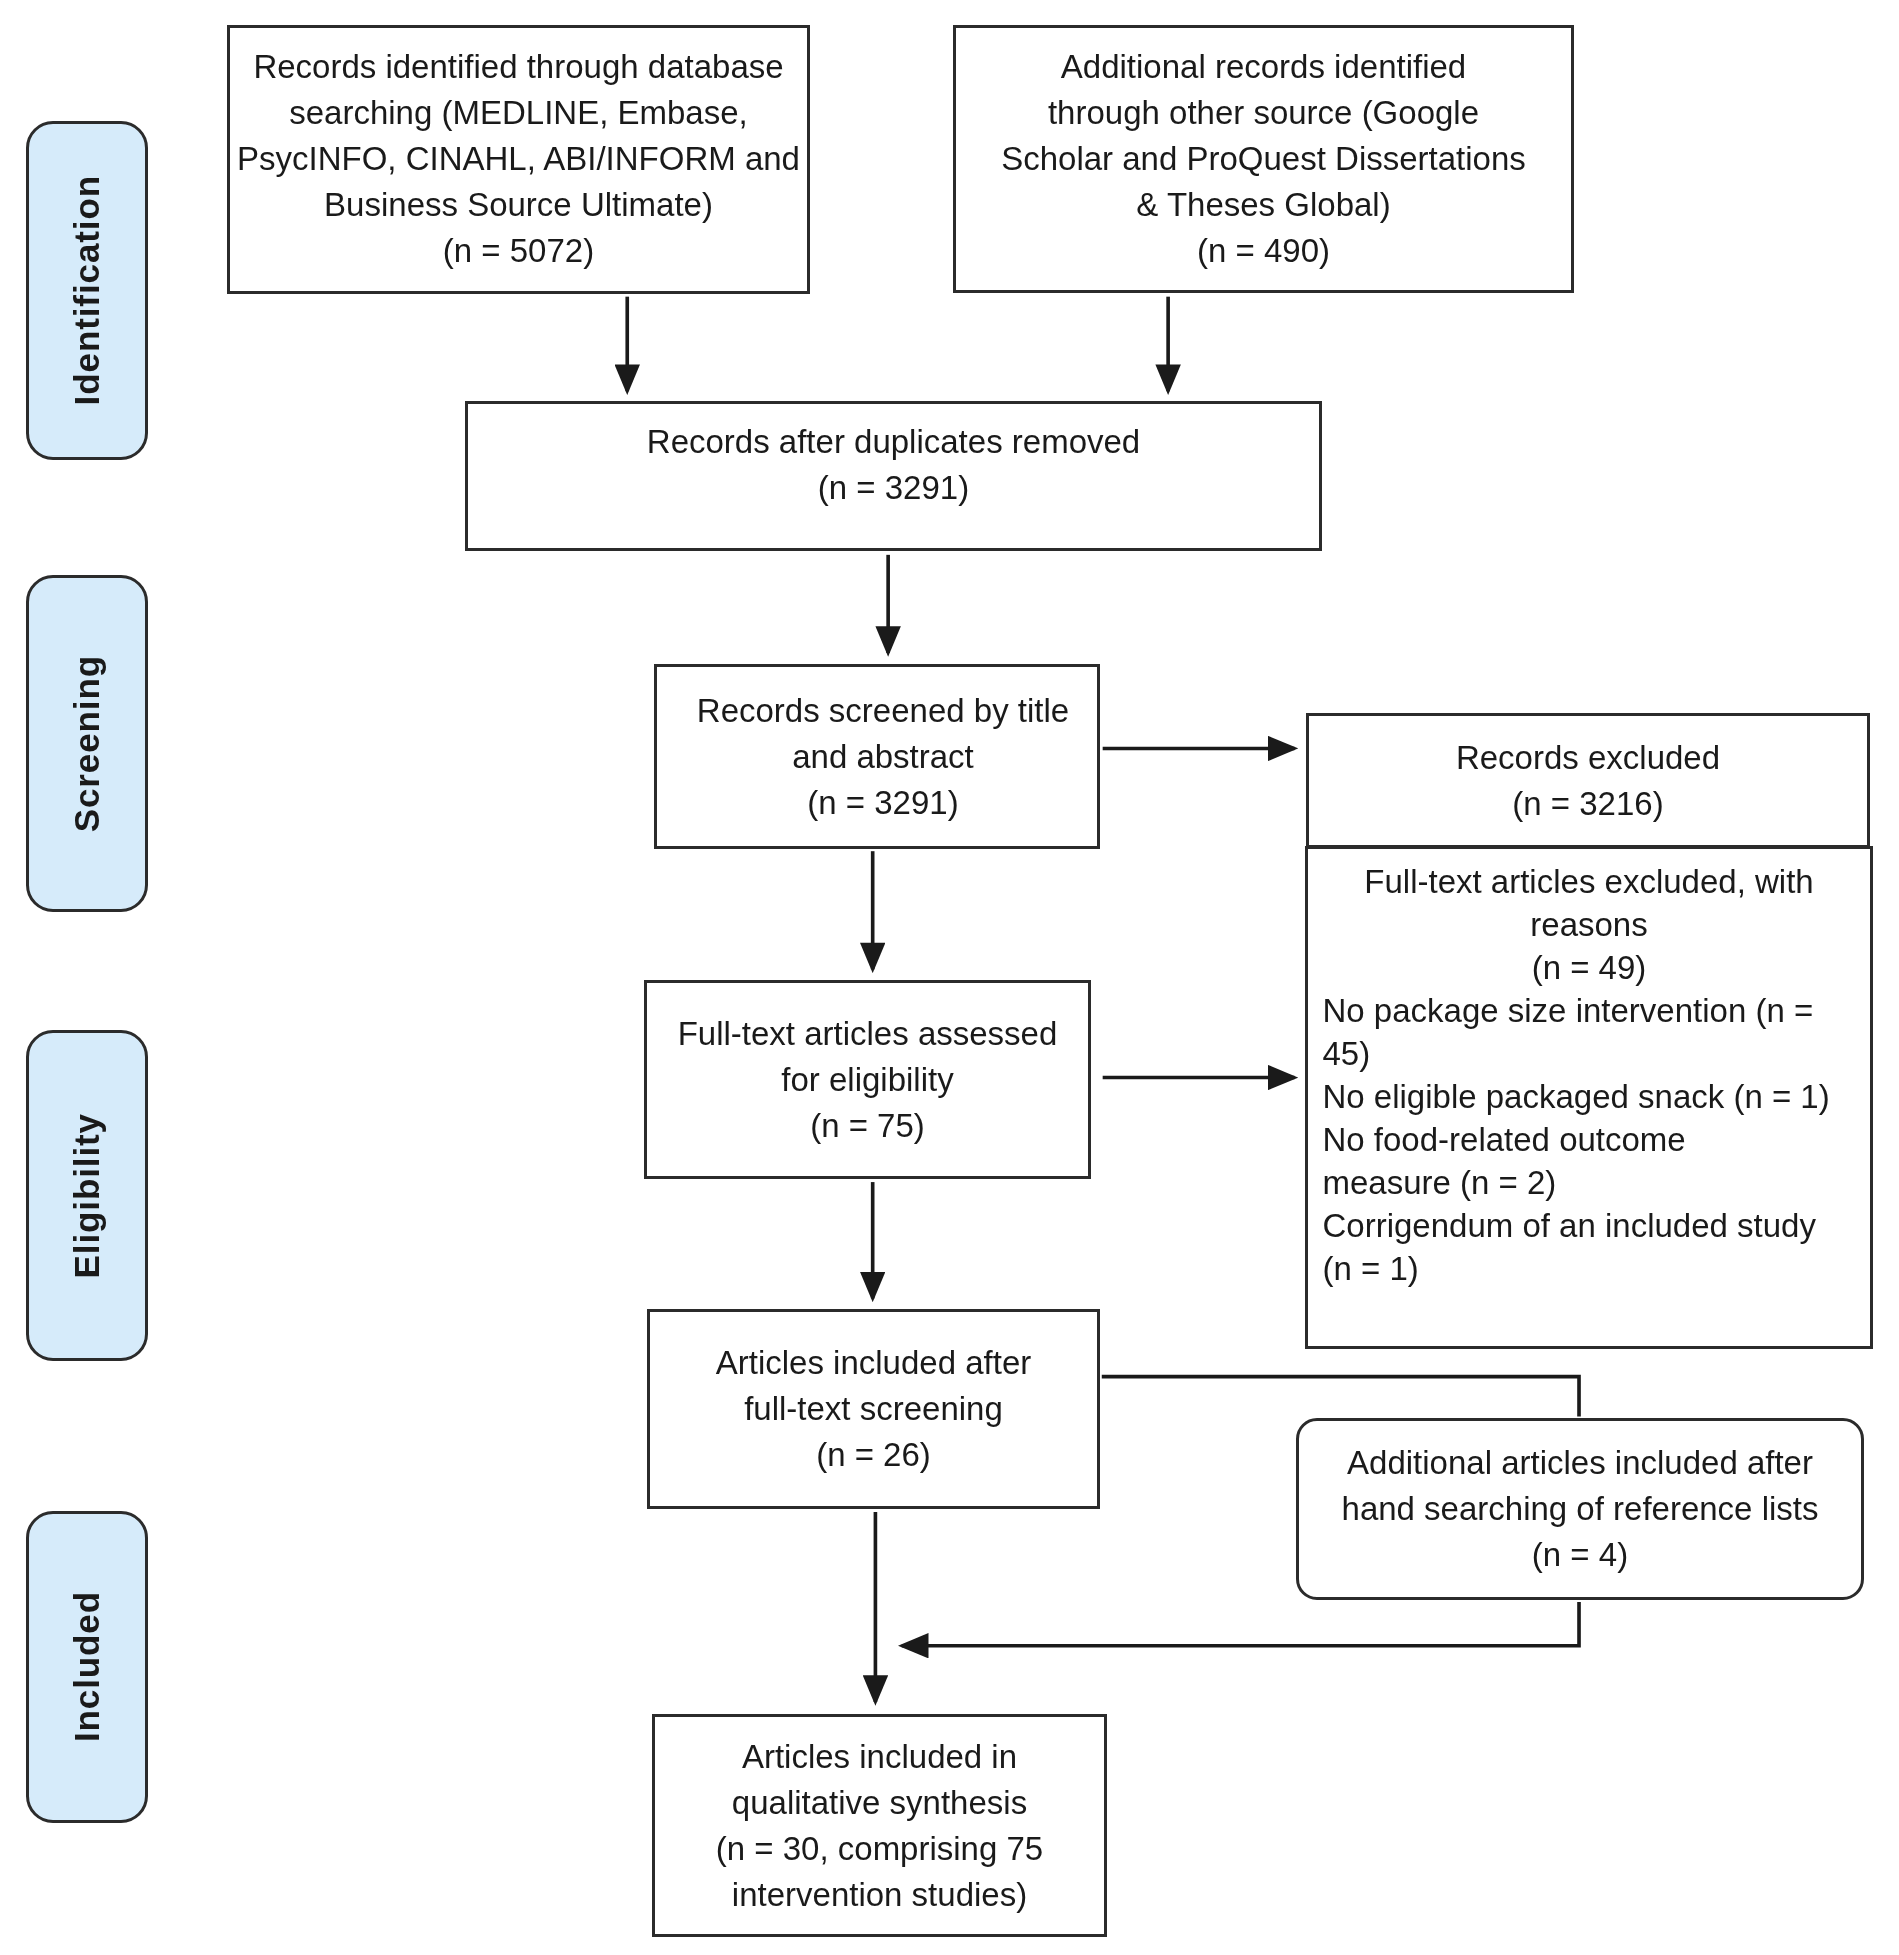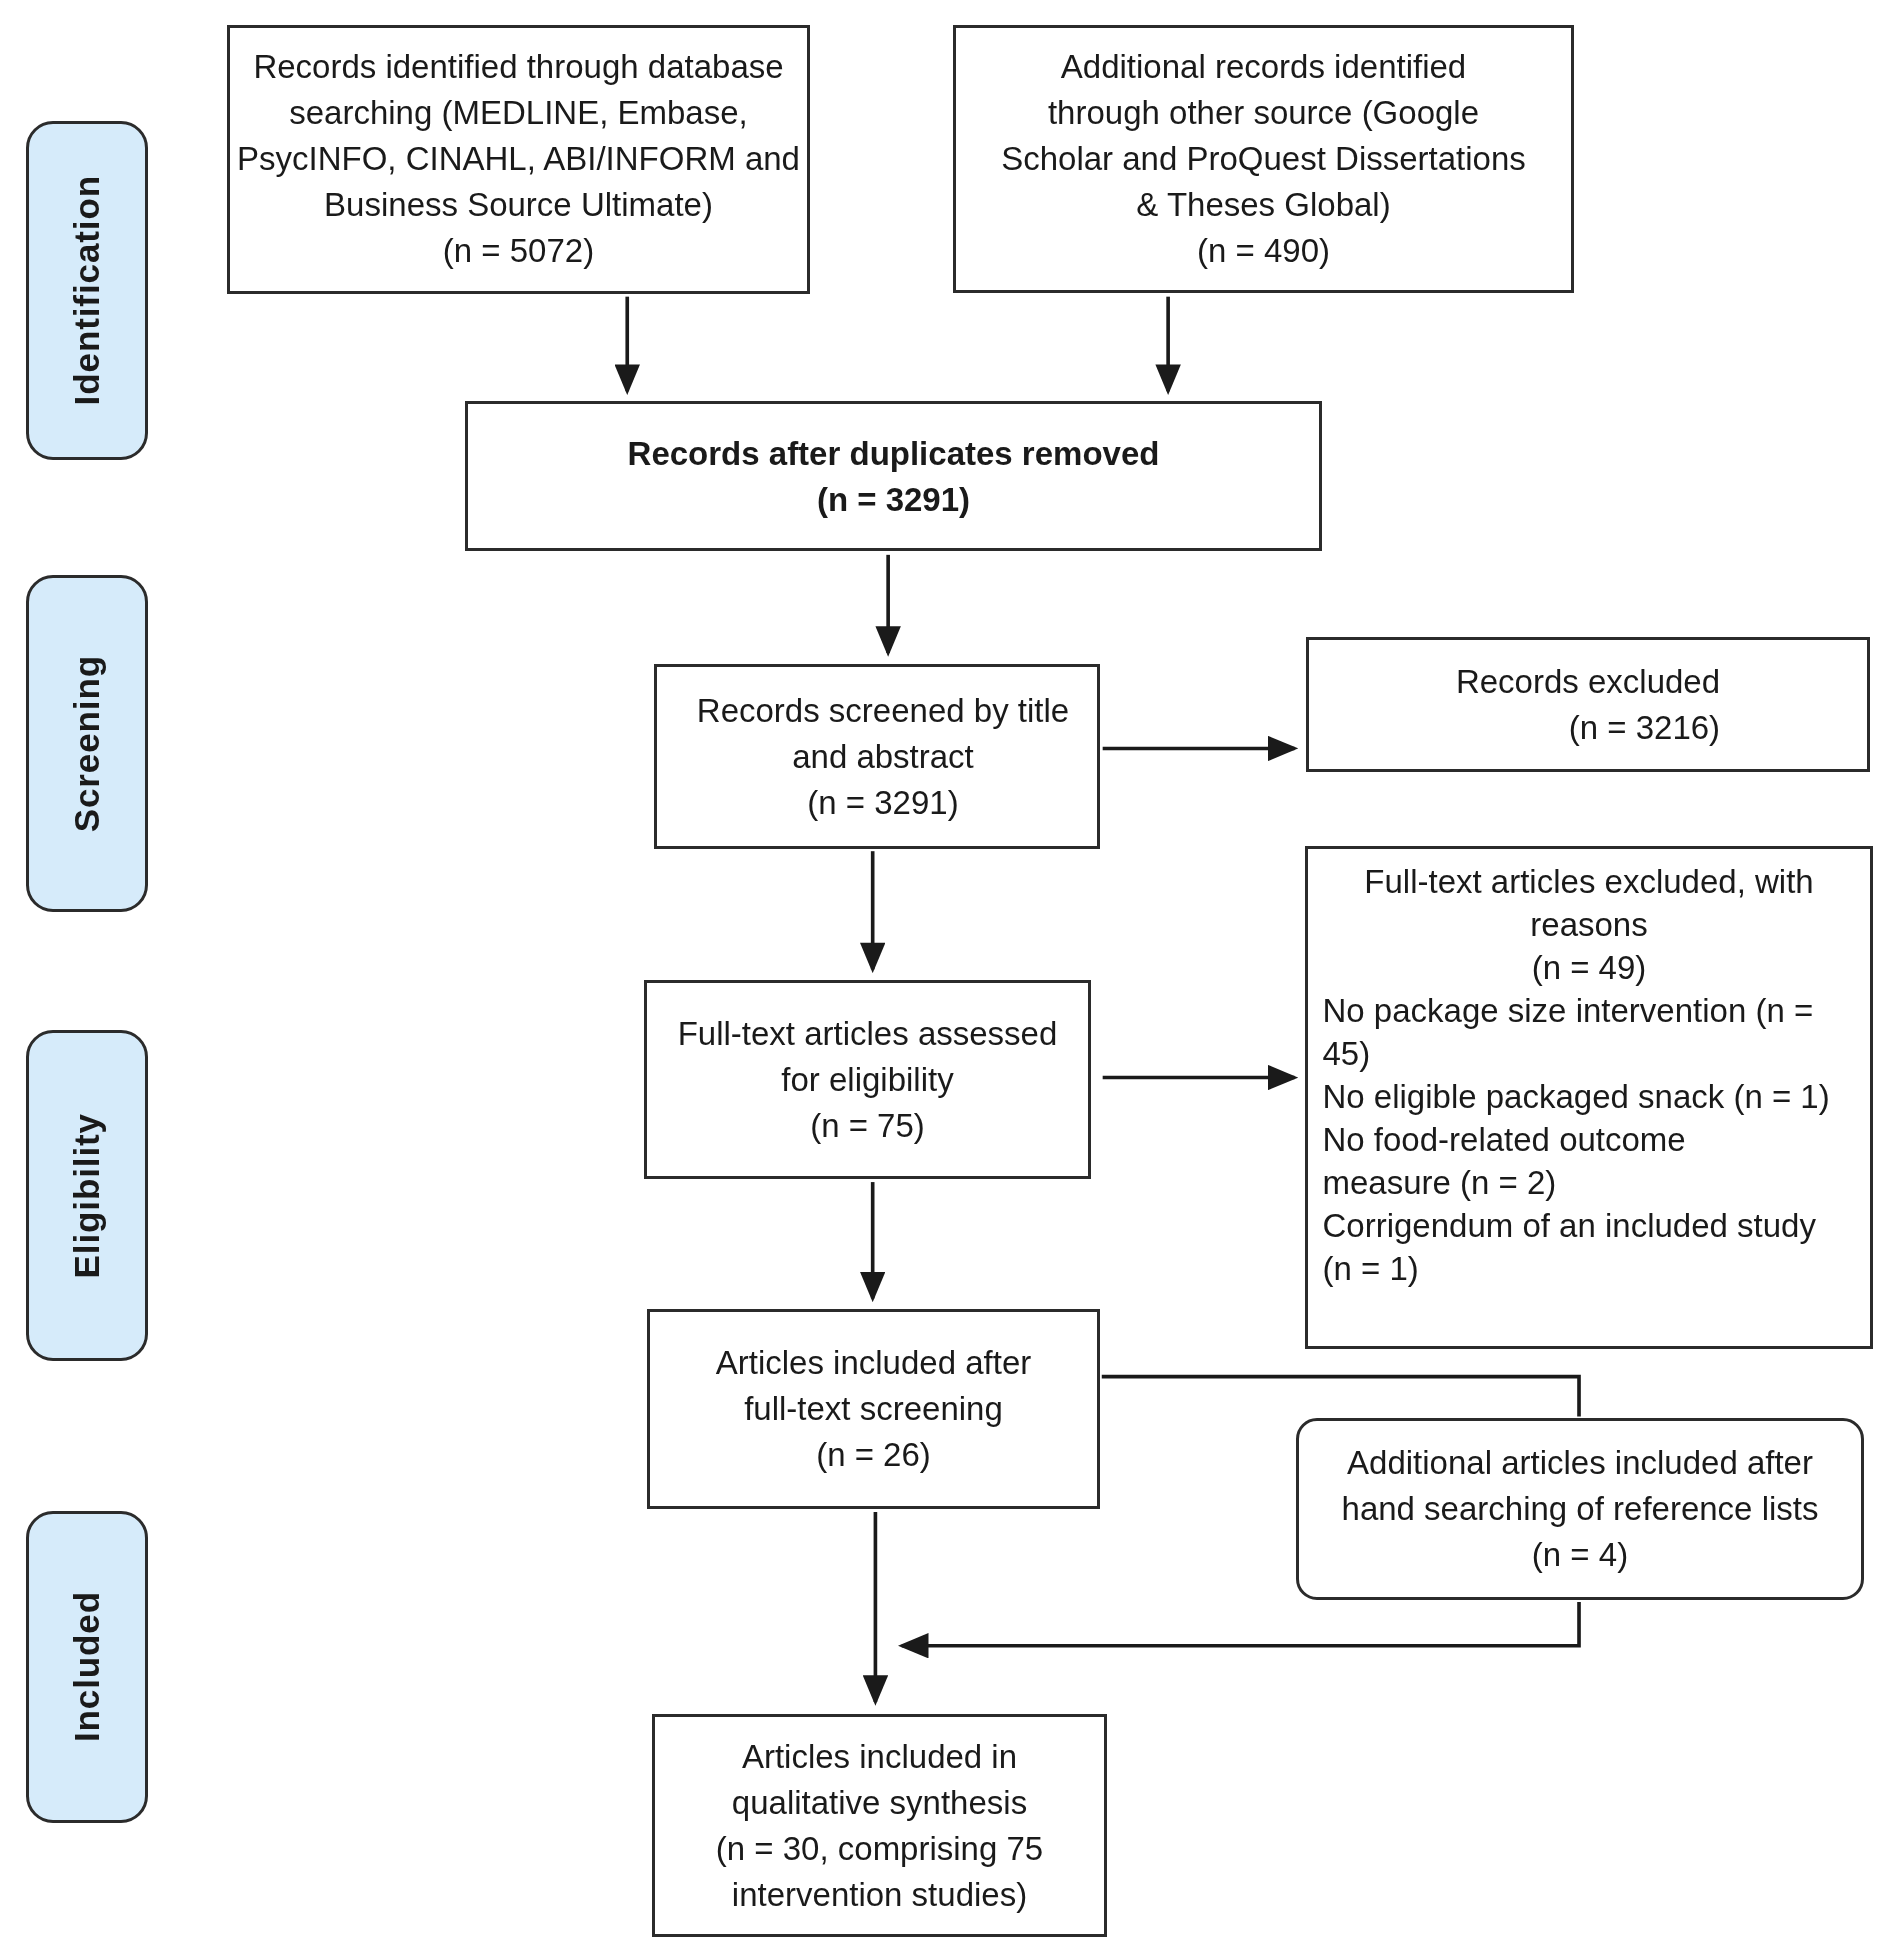--- a/index.html
+++ b/index.html
@@ -30,21 +30,21 @@
     position:absolute;
     background:#ffffff;
     border:3.6px solid #2b2b2b;
     box-sizing:border-box;
     display:flex;align-items:center;justify-content:center;
     text-align:center;
     font-size:33px;
     line-height:46px;
     white-space:pre-line;
   }
-  .node.top-align{align-items:flex-start;padding-top:27px;font-weight:bold;}
+  .node.top-align{align-items:flex-start;padding-top:15px;}
   .node.reasons{
     flex-direction:column;
     align-items:stretch;
     justify-content:flex-start;
     padding:11px 14.5px 0 14.5px;
     line-height:43px;
   }
   .node.reasons .rtitle{text-align:center;white-space:pre-line;}
   .node.reasons .rlist{text-align:left;white-space:pre-line;}
   svg#arrows{position:absolute;left:0;top:0;pointer-events:none;}
@@ -99,21 +99,21 @@
 &amp; Theses Global)
 (n = 490)</div>
 
   <div class="node top-align" style="left:465px;top:401px;width:857px;height:150px;">Records after duplicates removed
 (n = 3291)</div>
 
   <div class="node" style="left:654px;top:664px;width:446px;height:185px;padding-left:12px;">Records screened by title
 and abstract
 (n = 3291)</div>
 
-  <div class="node" style="left:1306px;top:637px;width:564px;height:135px;text-align:right;">Records excluded
+  <div class="node" style="left:1306px;top:713px;width:564px;height:135px;">Records excluded
 (n = 3216)</div>
 
   <div class="node" style="left:644px;top:980px;width:447px;height:199px;">Full-text articles assessed
 for eligibility
 (n = 75)</div>
 
   <div class="node reasons" style="left:1305px;top:846px;width:568px;height:503px;">
     <div class="rtitle">Full-text articles excluded, with
 reasons
 (n = 49)</div>

